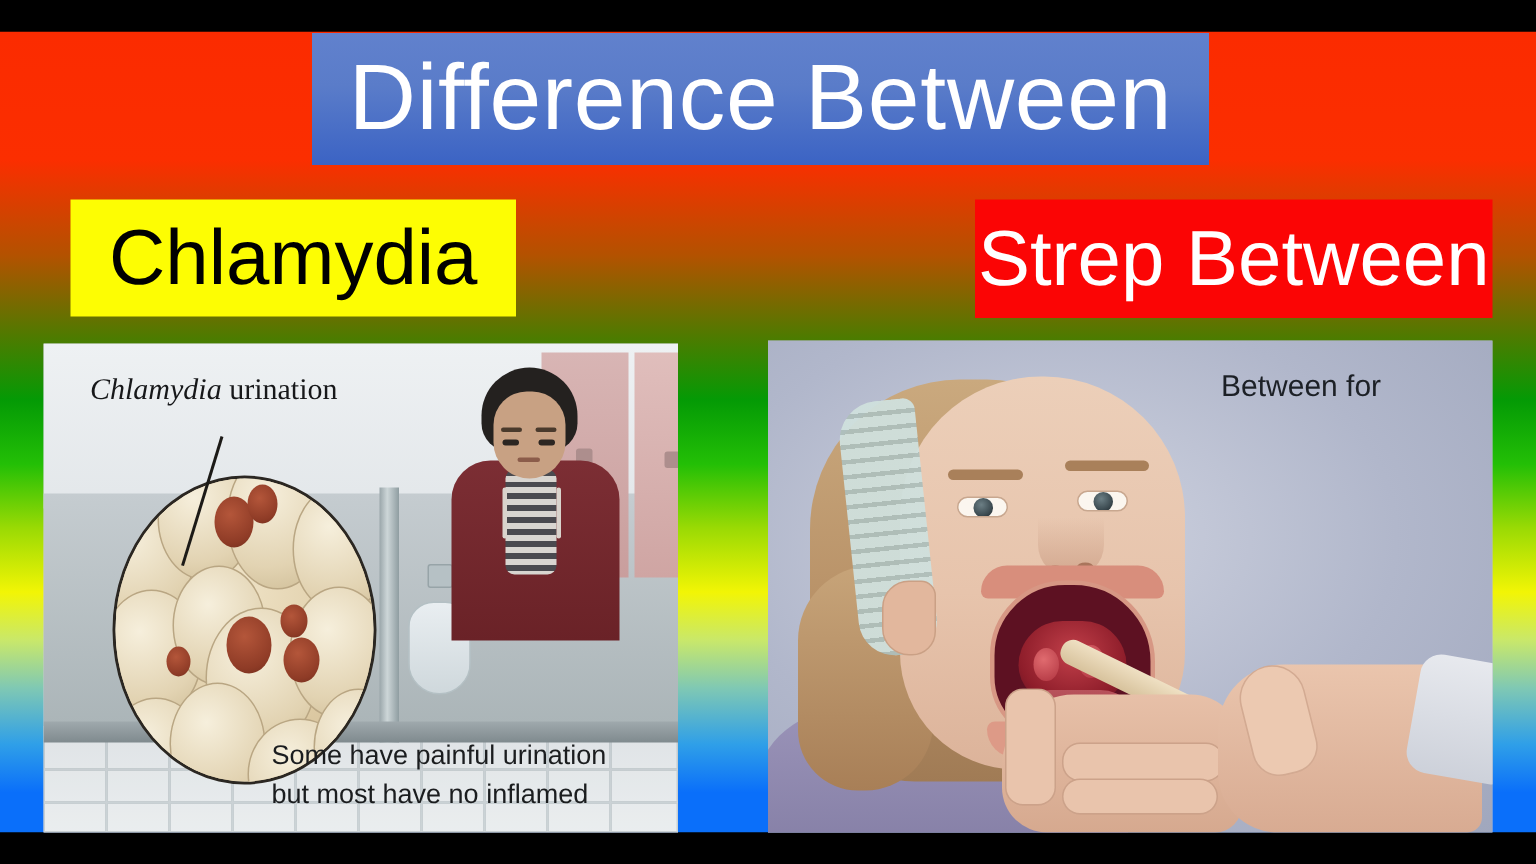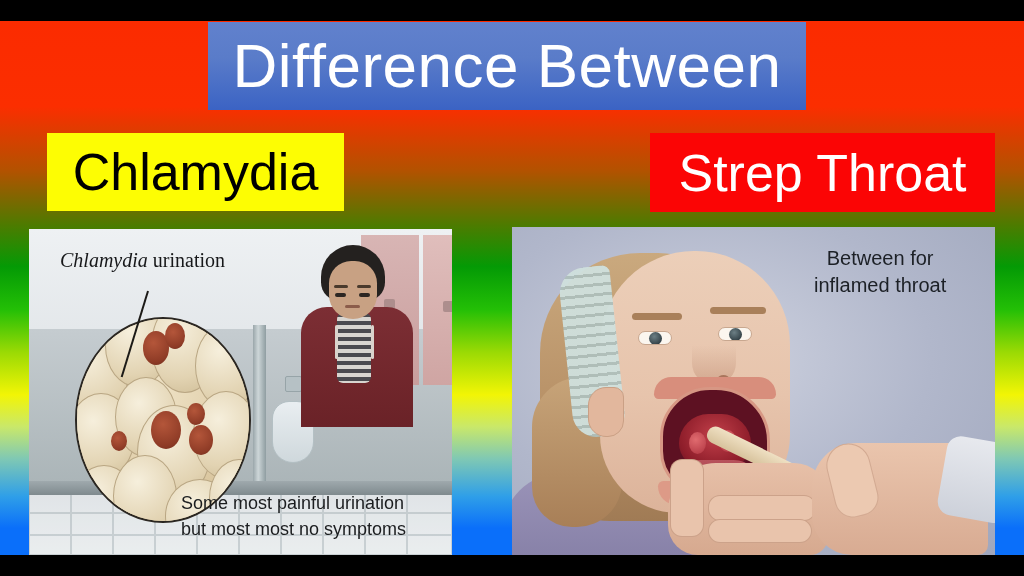--- a/index.html
+++ b/index.html
@@ -498,21 +498,21 @@
 
   <div id="title-banner">
     <span class="txt">Difference Between</span>
   </div>
 
   <div class="label-box" id="left-label-box">
     <span class="txt">Chlamydia</span>
   </div>
 
   <div class="label-box" id="right-label-box">
-    <span class="txt">Strep Throat</span>
+    <span class="txt">Strep Between</span>
   </div>
 
   <div class="panel" id="left-panel">
     <div class="lp-wall"></div>
     <div class="lp-midwall"></div>
     <div class="lp-floorband"></div>
 
     <div class="lp-tile" style="left:0px;  top:262px; width:42px; height:22px;"></div>
     <div class="lp-tile" style="left:42px; top:262px; width:42px; height:22px;"></div>
     <div class="lp-tile" style="left:84px; top:262px; width:42px; height:22px;"></div>
@@ -590,22 +590,22 @@
       <div class="lp-incl" style="left:112px; top:106px; width:24px; height:30px;"></div>
       <div class="lp-incl" style="left:34px;  top:112px; width:16px; height:20px;"></div>
     </div>
     <div class="lp-pointer"></div>
 
     <div class="lp-anno">
       <span>Chlamydia</span><b> urination</b>
     </div>
 
     <div class="lp-caption">
-      <div>Some most painful urination</div>
-      <div>but most most no symptoms</div>
+      <div>Some have painful urination</div>
+      <div>but most have no inflamed</div>
     </div>
   </div>
 
   <div class="panel" id="right-panel">
     <div class="rp-bg"></div>
     <div class="rp-shoulder"></div>
     <div class="rp-hair"></div>
     <div class="rp-hair2"></div>
     <div class="rp-face"></div>
     <div class="rp-headband"></div>
@@ -639,17 +639,16 @@
     <div class="rp-finger" style="left:158px; top:232px; width:34px; height:78px;"></div>
     <div class="rp-finger" style="left:196px; top:268px; width:108px; height:26px;"></div>
     <div class="rp-finger" style="left:196px; top:292px; width:104px; height:24px;"></div>
 
     <div class="rp-hand-upper"></div>
     <div class="rp-thumb"></div>
     <div class="rp-sleeve"></div>
 
     <div class="rp-caption">
       <div>Between for</div>
-      <div>inflamed throat</div>
     </div>
   </div>
 
 </div>
 
 </body></html>

